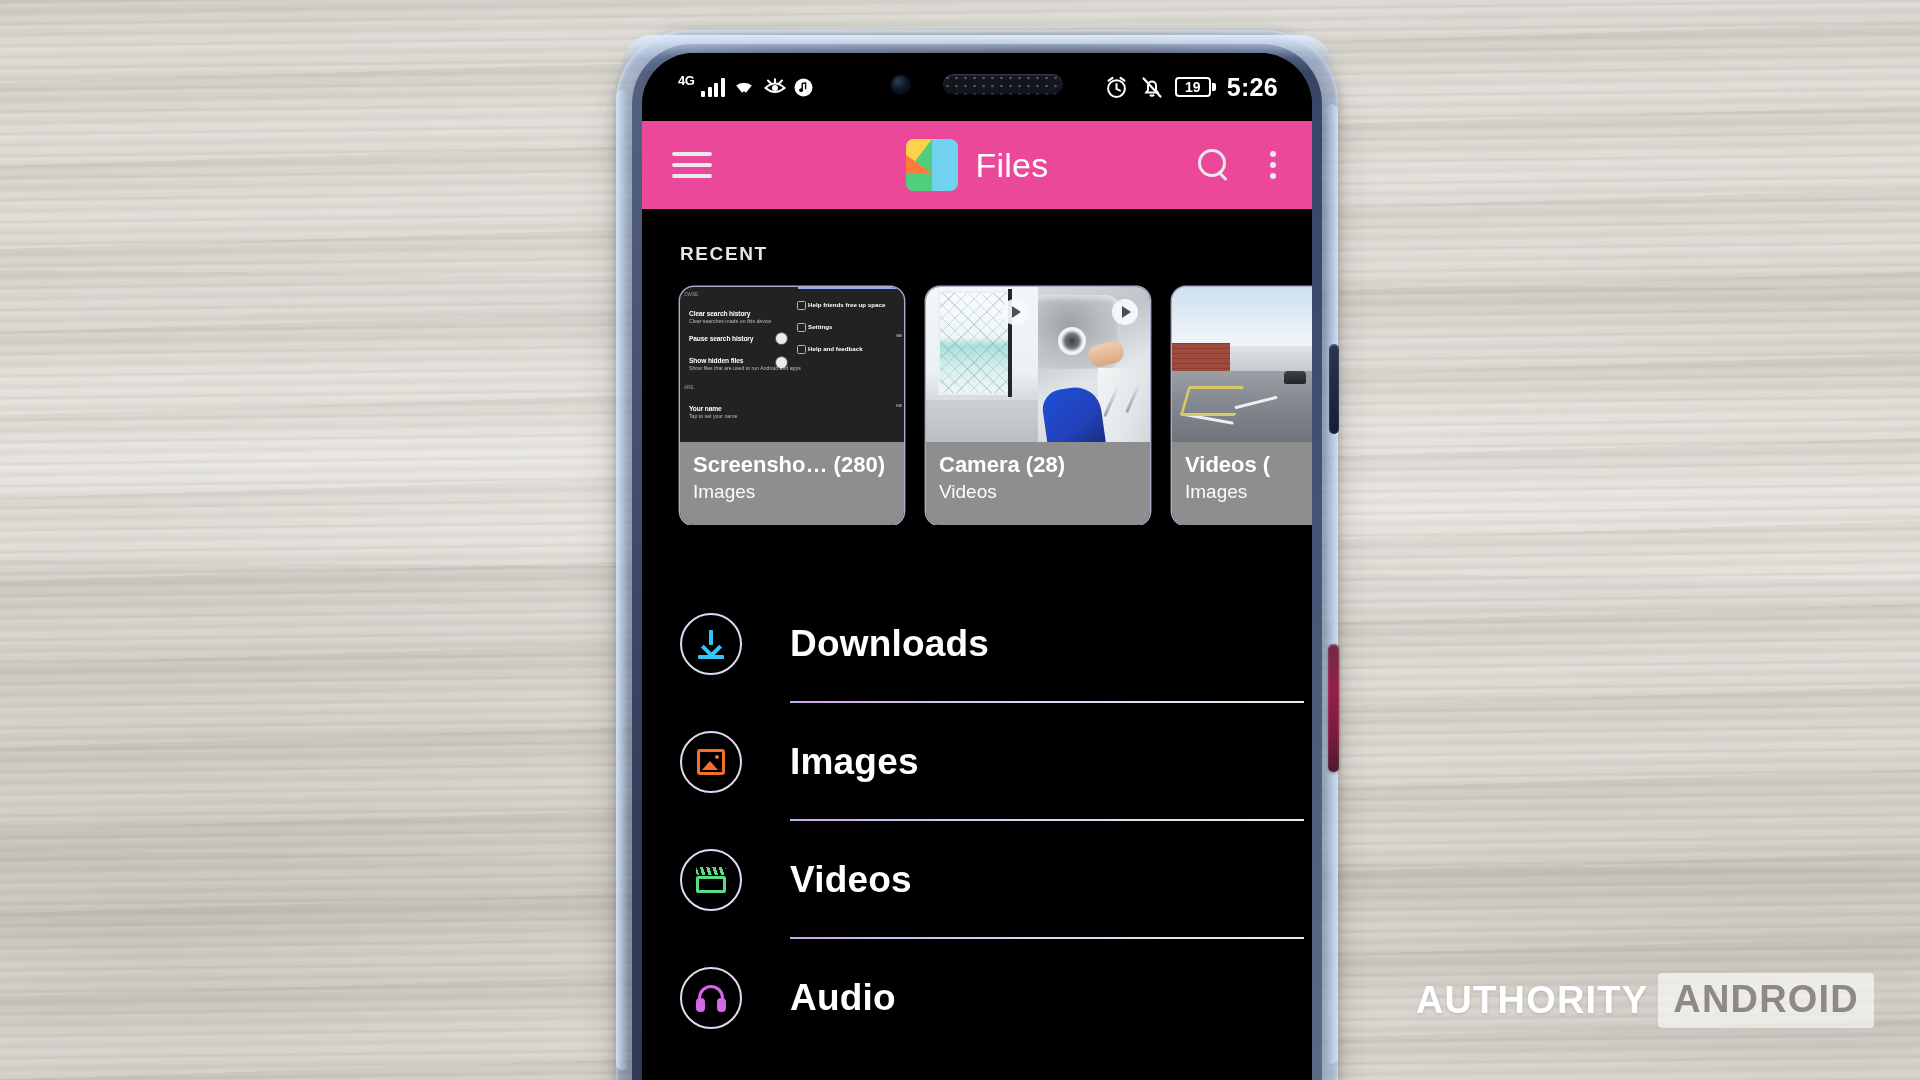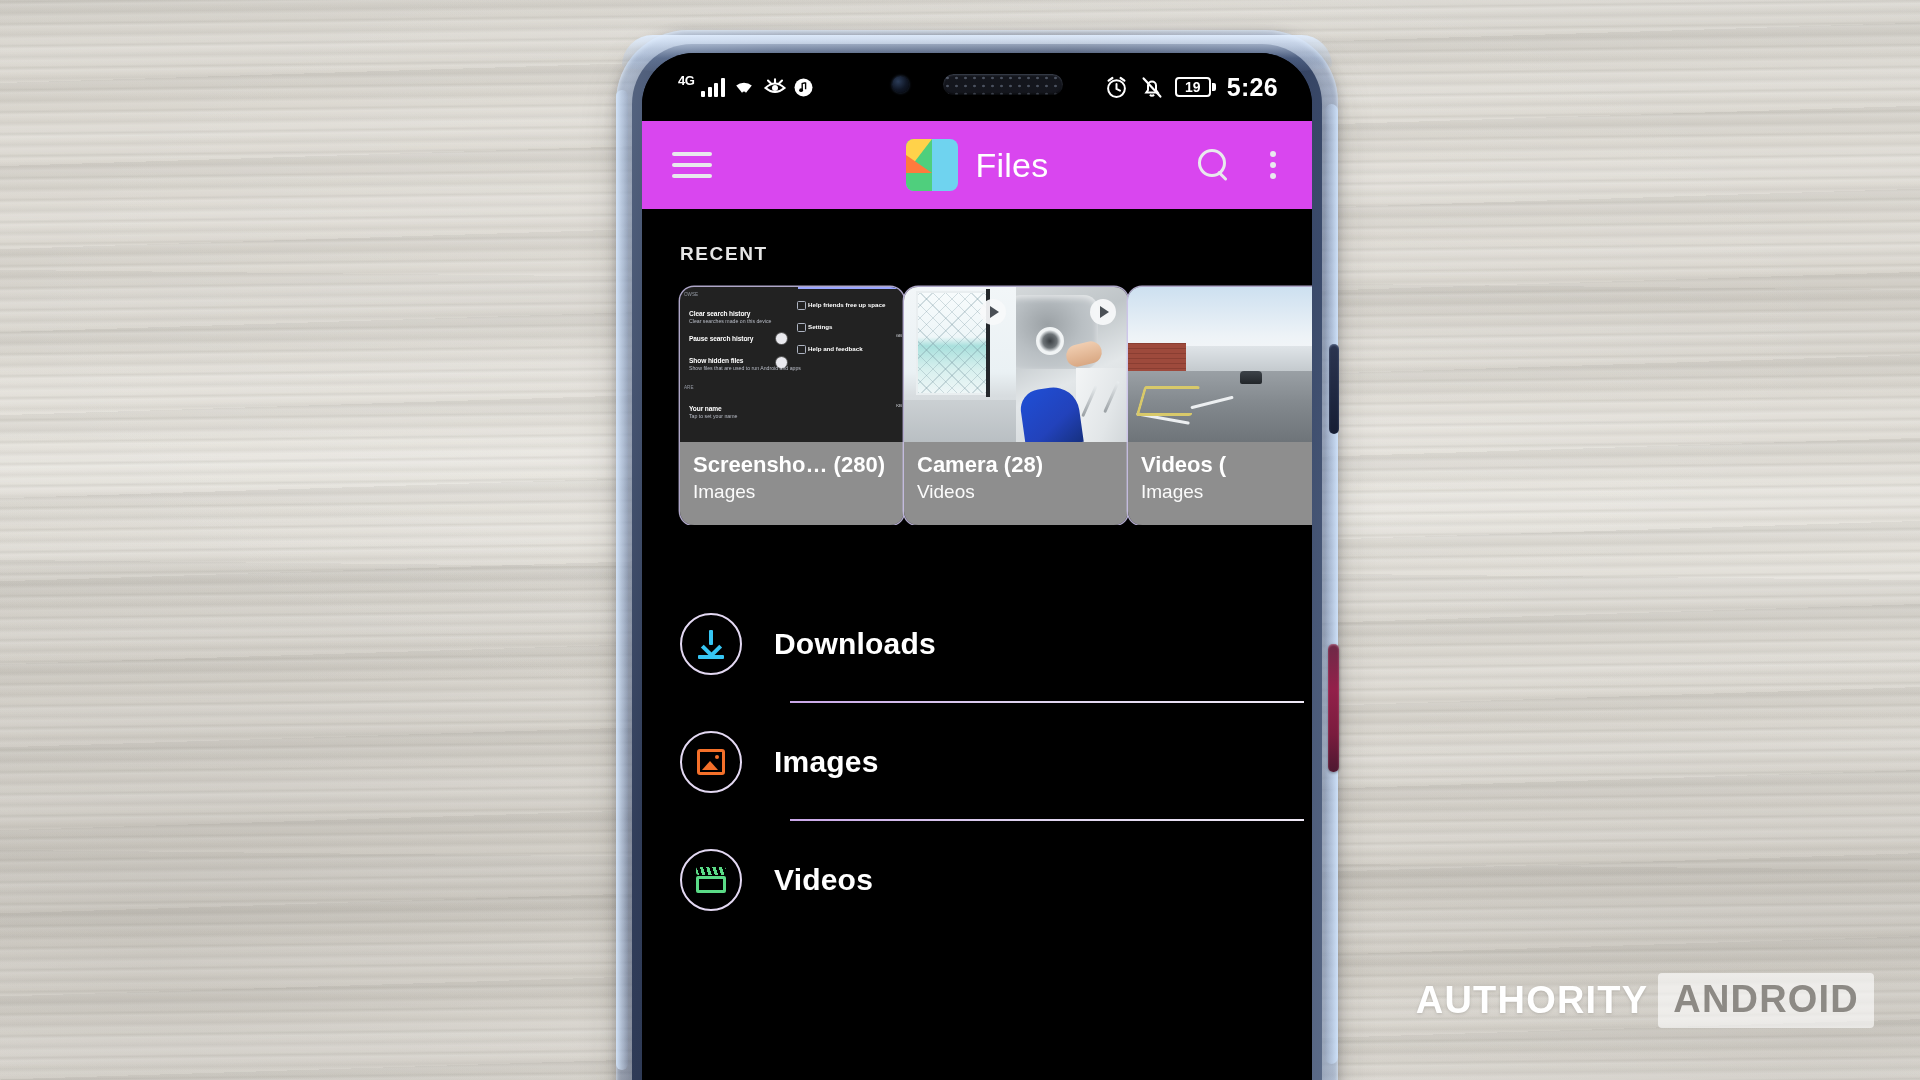--- a/index.html
+++ b/index.html
@@ -149,21 +149,21 @@
   }
   .battery-body{
     border:2.2px solid #fff; border-radius:4px;
     padding:1px 4px; font-size:14px; font-weight:700; line-height:1;
     min-width:36px; text-align:center;
   }
   .battery-tip{ width:4px; height:8px; background:#fff; border-radius:0 2px 2px 0; margin-left:1px; }
 
   
   #appbar{
-    height:88px; background:#d946ef;
+    height:88px; background:#ec4899;
     display:flex; align-items:center; padding:0 30px;
     position:relative;
   }
   #hamburger{ width:40px; display:flex; flex-direction:column; gap:7px; cursor:pointer; }
   #hamburger span{ display:block; height:4px; background:#e8eaed; border-radius:2px; }
   #appbar-center{
     position:absolute; left:0; right:0; display:flex; align-items:center;
     justify-content:center; gap:18px; pointer-events:none;
   }
   #files-logo{
@@ -191,21 +191,21 @@
 
   
   #content{ background:#000; padding:0; height:calc(100% - 156px); overflow:hidden; position:relative; }
   .section-label{
     color:#e6e6e6; font-size:19px; font-weight:700; letter-spacing:1.6px;
     padding:34px 0 0 38px;
   }
 
   
   #recent-row{
-    display:flex; padding:22px 0 0 38px; overflow:hidden;
+    display:flex; gap:22px; padding:22px 0 0 38px; overflow:hidden;
   }
   .rcard{
     flex:0 0 auto; width:224px; height:238px; border-radius:14px;
     overflow:hidden; position:relative;
     background:#222; box-shadow:0 0 0 1.4px rgba(205,195,235,0.85);
   }
   .rcard .thumb{ position:absolute; left:0; right:0; top:0; height:155px; overflow:hidden; }
   .rcard .meta{
     position:absolute; left:0; right:0; bottom:0; height:83px;
     background:#8e8e8e; padding:10px 13px 0 13px; color:#fff;
@@ -339,21 +339,21 @@
   
   #cats{ padding:38px 0 0 0; }
   .cat-row{
     display:flex; align-items:center; padding:0 0 0 38px; height:118px; position:relative;
   }
   .cat-icon{
     width:62px; height:62px; border-radius:50%;
     border:2.4px solid #e3d8f2;
     display:flex; align-items:center; justify-content:center; flex:0 0 auto;
   }
-  .cat-label{ color:#fff; font-size:30px; font-weight:700; margin-left:32px; letter-spacing:0.2px; }
+  .cat-label{ color:#fff; font-size:37px; font-weight:700; margin-left:48px; letter-spacing:0.2px; }
   .cat-div{
     position:absolute; left:148px; right:8px; bottom:0; height:2px;
     background:linear-gradient(90deg,#c9a6e8,#ded2ef 45%,#efe9f6);
   }
   .cat-row:last-child .cat-div{ display:none; }
 
   
   .ic-dl{ width:30px; height:30px; position:relative; }
   .ic-dl .sh{ position:absolute; left:13px; top:1px; width:4px; height:15px; background:#36c6f4; border-radius:1px; }
   .ic-dl .ar{ position:absolute; left:7.5px; top:11px; width:15px; height:15px; border-left:4px solid #36c6f4;
@@ -595,20 +595,31 @@
             <div class="cat-icon">
               <span class="ic-vid">
                   <i class="bd"></i>
                   <i class="tp"></i>
                 </span>
             </div>
             <div class="cat-label">Videos</div>
             <div class="cat-div"></div>
           </div>
 
+          <div class="cat-row">
+            <div class="cat-icon">
+              <span class="ic-aud">
+                  <i class="band"></i>
+                  <i class="cl"></i>
+                  <i class="cr"></i>
+                </span>
+            </div>
+            <div class="cat-label">Audio</div>
+
+          </div>
         </div>
 
       </div>
     </div>
   </div>
 </div>
 
 <div id="watermark">
   <span id="wm-authority">AUTHORITY</span>
   <span id="wm-android">ANDROID</span>

